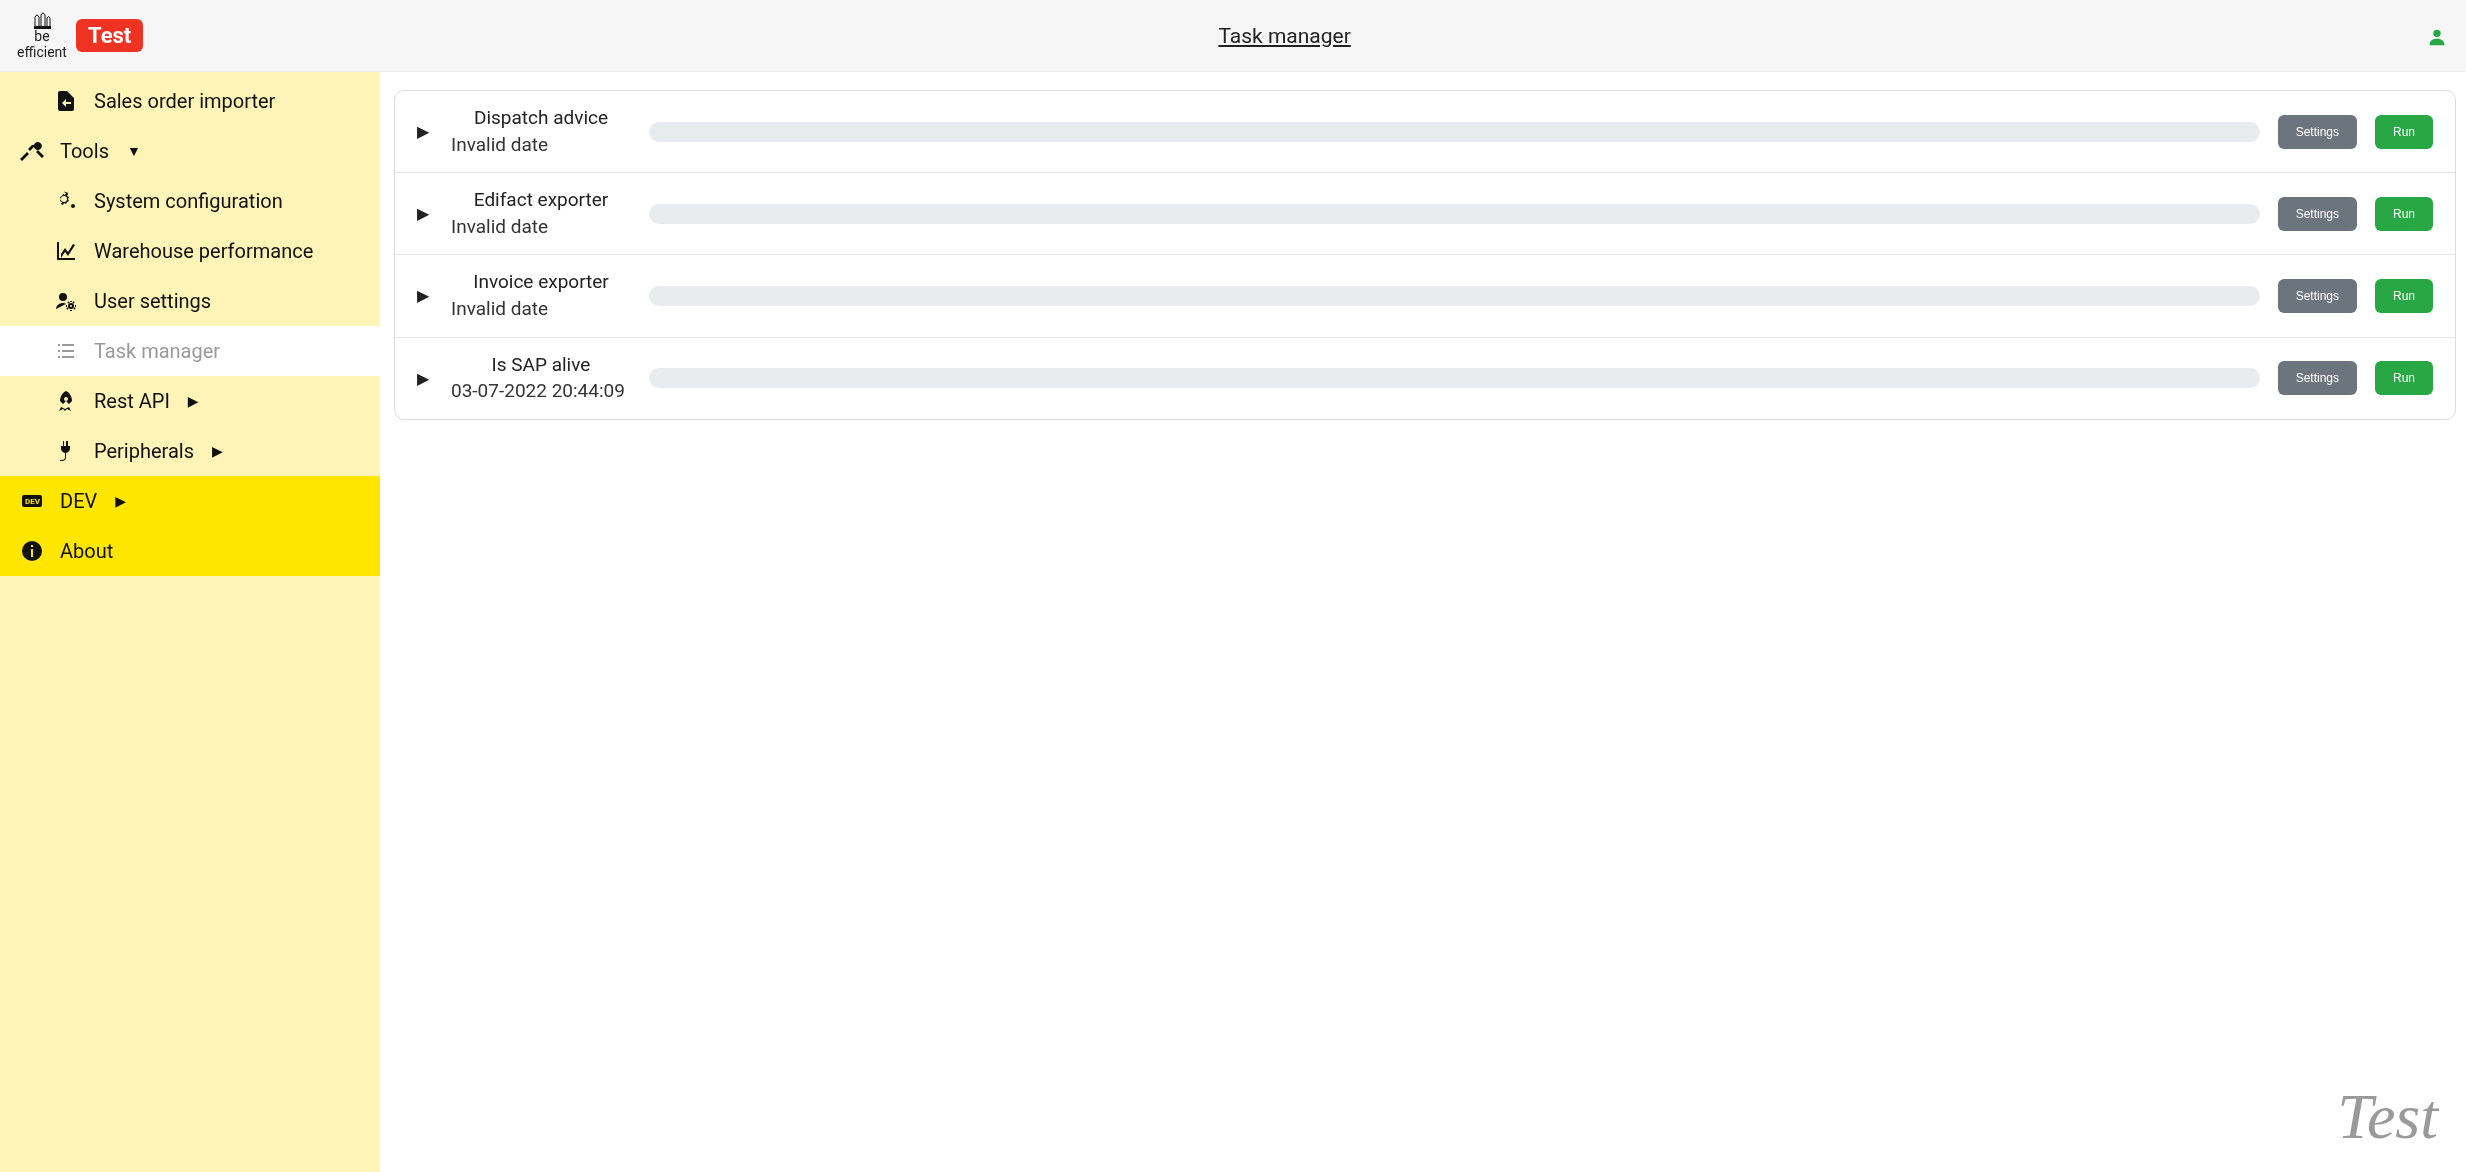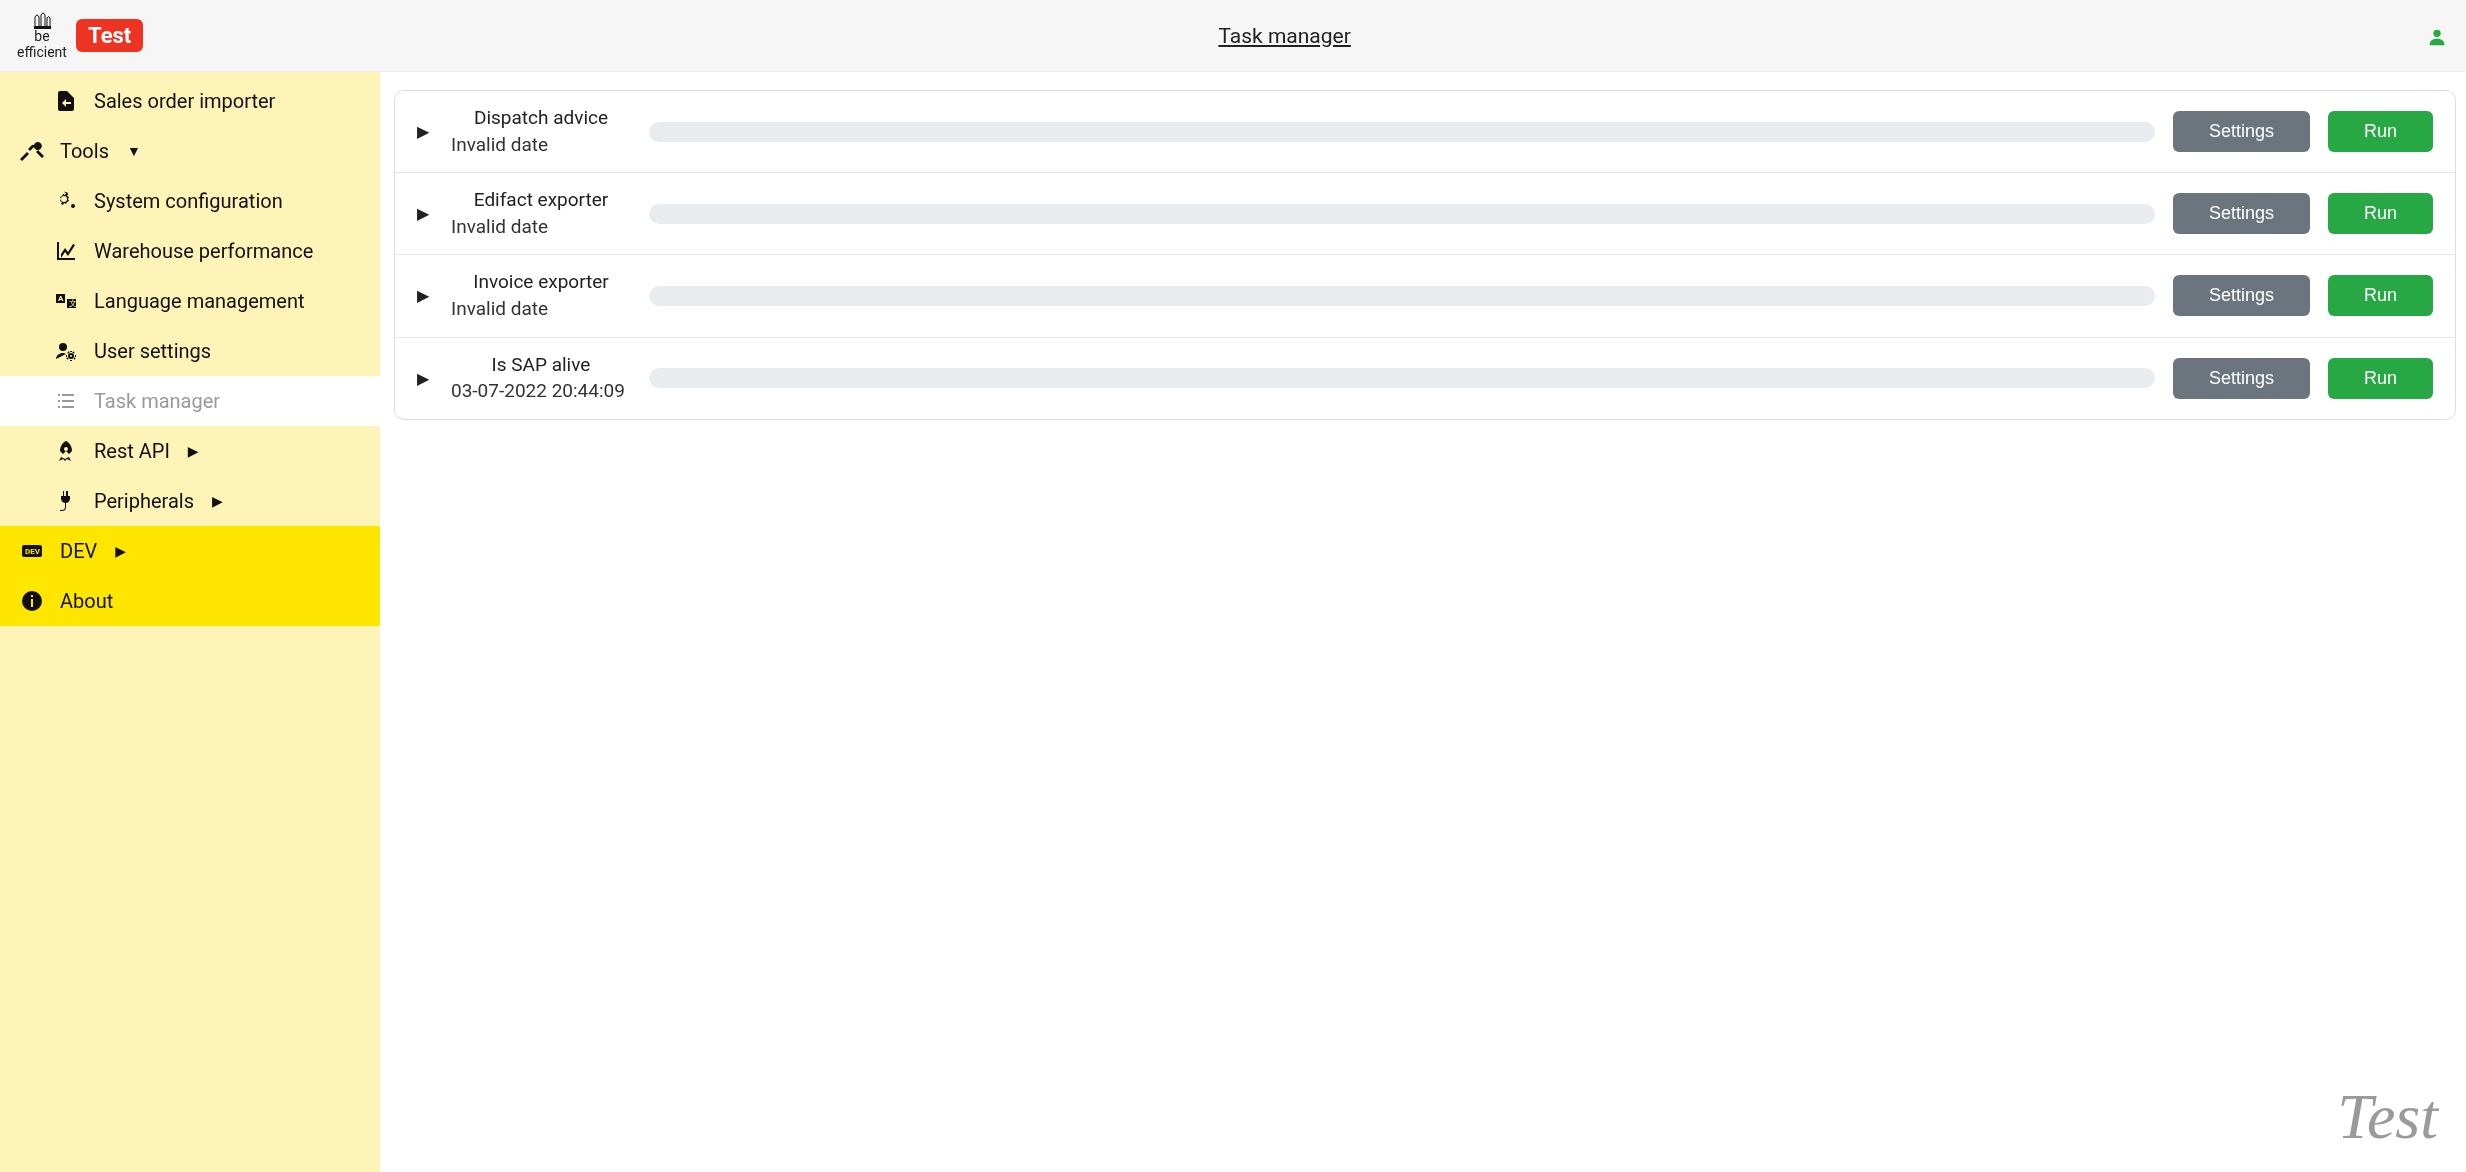--- a/index.html
+++ b/index.html
@@ -26,21 +26,21 @@
   
   .main { flex:1; padding: 14px 10px 20px 14px; position:relative; }
   .task-list { border:1px solid #ddd; border-radius:10px; overflow:hidden; margin-top:4px;}
   .task-row { display:flex; align-items:center; gap:18px; padding: 14px 22px; border-bottom:1px solid #e5e5e5; }
   .task-row:last-child { border-bottom:none; }
   .task-row .expand { width:16px; color:#222; cursor:pointer; font-size:16px;}
   .task-row .task-text { width: 180px; flex-shrink:0; font-size:19px; line-height:1.4; }
   .task-row .task-name { color:#222;text-align:center; }
   .task-row .task-date { color:#333; }
   .task-row .progress { flex:1; height:20px; background:#e9ecef; border-radius:10px; }
-  .task-row .btn { padding:10px 36px; border:none; border-radius:6px; font-size:18px; cursor:pointer; color:#fff; }
+  .task-row .btn { padding:10px 18px; border:none; border-radius:6px; font-size:12px; cursor:pointer; color:#fff; }
   .task-row .btn-settings { background:#6c757d; }
   .task-row .btn-run { background:#28a745; }
   
   .watermark { position:fixed; right:28px; bottom:18px; font-size:64px; font-style:italic; color:#9a9a9a; pointer-events:none; font-family: Georgia, serif;}
   
   svg { display:inline-block; vertical-align:middle; }
 </style>
 </head>
 <body>
 
@@ -148,28 +148,20 @@
         <span class="icon">
           <svg width="24" height="24" viewBox="0 0 24 24">
             <use href="#i-chart"></use>
           </svg>
         </span>
         <span>Warehouse performance</span>
       </div>
       <div class="item level2">
         <span class="icon">
           <svg width="24" height="24" viewBox="0 0 24 24">
-            <use href="#i-language"></use>
-          </svg>
-        </span>
-        <span>Language management</span>
-      </div>
-      <div class="item level2">
-        <span class="icon">
-          <svg width="24" height="24" viewBox="0 0 24 24">
             <use href="#i-user-cog"></use>
           </svg>
         </span>
         <span>User settings</span>
       </div>
       <div class="item level2 active">
         <span class="icon">
           <svg width="24" height="24" viewBox="0 0 24 24">
             <use href="#i-tasks"></use>
           </svg>

